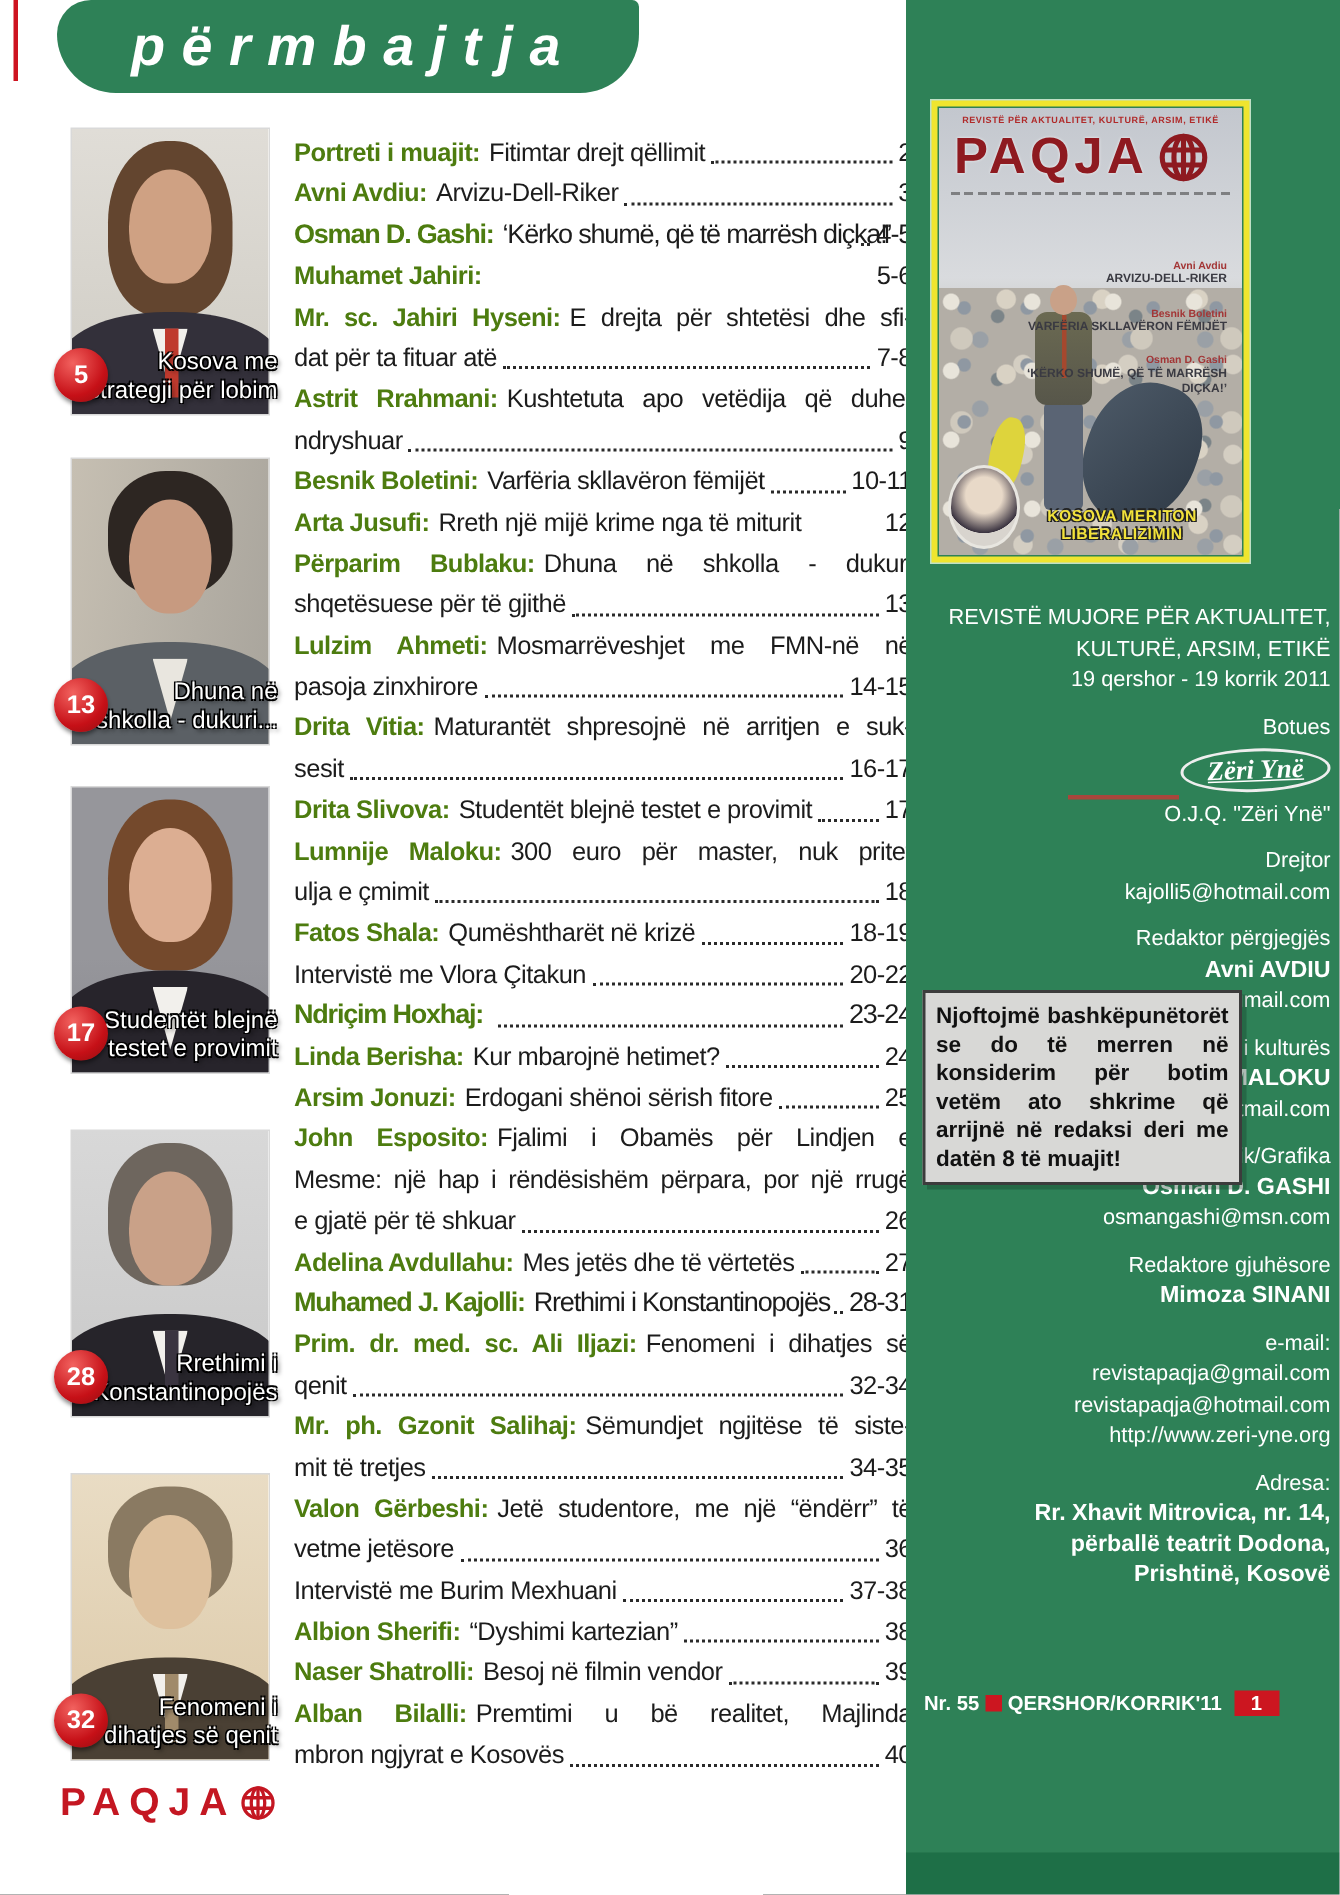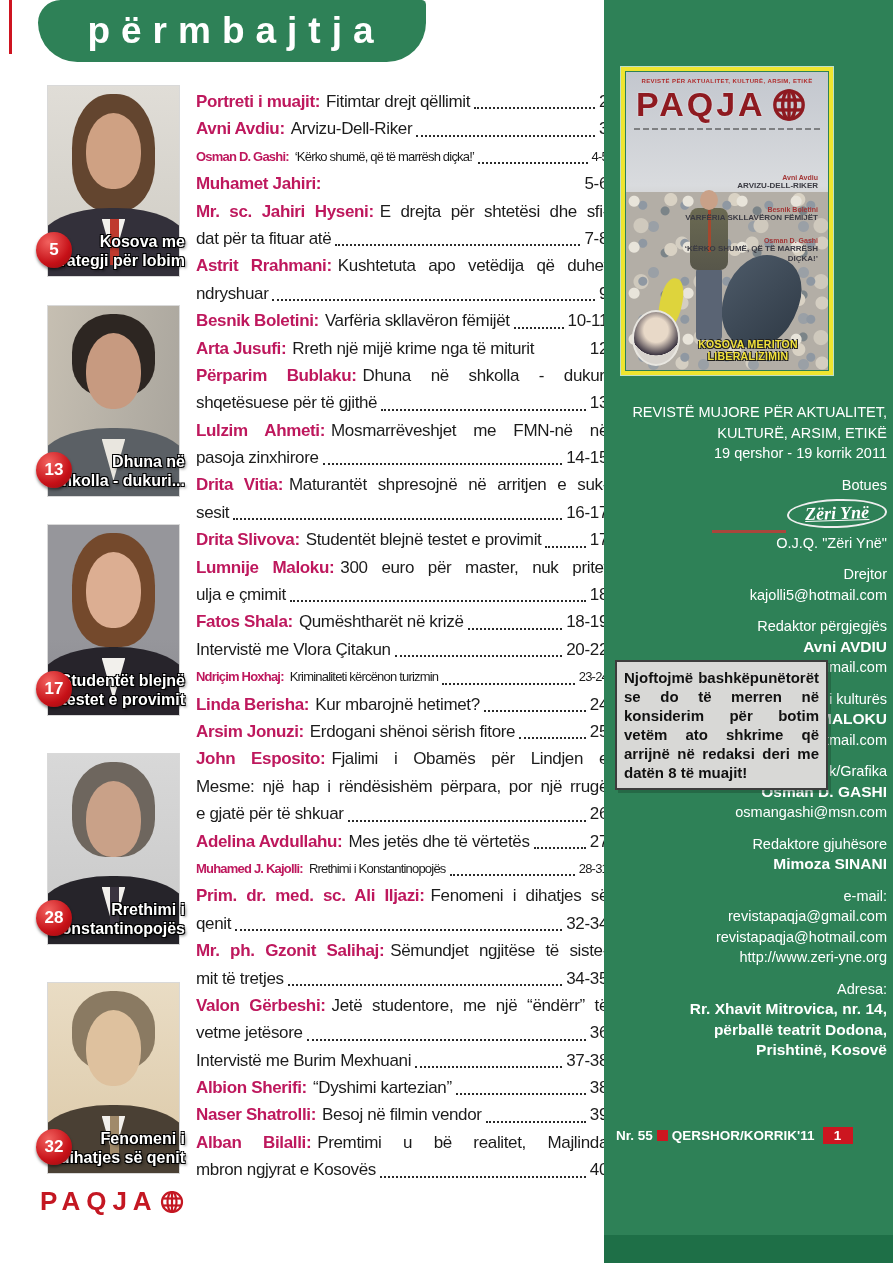--- a/index.html
+++ b/index.html
@@ -2,21 +2,21 @@
 <html><head>
 <meta charset="utf-8">
 <style>
   html,body{margin:0;padding:0;background:#777;}
   .page{position:relative;width:893px;height:1263px;margin:0 auto;background:#fff;
         font-family:"Liberation Sans",sans-serif;overflow:hidden;}
 
   
   .banner{position:absolute;left:38px;top:0;width:388px;height:62px;background:#2e8157;
           border-radius:30px 6px 52px 52px;display:flex;align-items:center;justify-content:center;}
-  .banner span{color:#fff;font-size:37px;font-weight:bold;letter-spacing:11px;padding-left:8px;}
+  .banner span{color:#fff;font-size:37px;font-weight:bold;letter-spacing:11px;padding-left:8px;font-style:italic;}
   .corner-tick{position:absolute;left:9px;top:0;width:3px;height:54px;background:#ce1420;}
 
   
   .photo{position:absolute;left:48px;width:131px;height:190px;box-shadow:0 0 0 1px rgba(0,0,0,.15);}
   .ph-bg{position:absolute;inset:0;overflow:hidden;}
   .ph-hair{position:absolute;left:18%;top:4%;width:64%;height:52%;border-radius:46% 46% 40% 40%;}
   .ph-face{position:absolute;left:29%;top:14%;width:42%;height:40%;border-radius:50% 50% 46% 46%;}
   .ph-suit{position:absolute;left:-6%;bottom:0;width:112%;height:36%;border-radius:48% 48% 0 0;}
   .ph-shirt{position:absolute;left:41%;bottom:8%;width:18%;height:22%;background:#f2f0ec;
             clip-path:polygon(0 0,100% 0,50% 100%);}
@@ -30,36 +30,36 @@
   .v3 .ph-face{background:#dcae92;} .v3 .ph-suit{background:#27242b;}
   .v4 .ph-bg{background:linear-gradient(#d8d8d8,#c8c8c8);} .v4 .ph-hair{background:#6e665e;height:50%;}
   .v4 .ph-face{background:#c9a188;} .v4 .ph-suit{background:#26242a;} .v4 .ph-tie{background:#3a3440;}
   .v5 .ph-bg{background:linear-gradient(#e9dcc4,#dcc9a8);} .v5 .ph-hair{background:#8a7a62;height:42%;}
   .v5 .ph-face{background:#dec19e;} .v5 .ph-suit{background:#4a4034;} .v5 .ph-tie{background:#a08a6a;}
   .ph-num{position:absolute;left:-12px;top:146px;width:36px;height:36px;border-radius:50%;z-index:6;
           background:radial-gradient(circle at 35% 28%,#f2625f,#c61017 62%,#8f0d10);
           color:#fff;font-weight:bold;font-size:17px;display:flex;align-items:center;justify-content:center;
           box-shadow:0 2px 3px rgba(0,0,0,.45);}
   .ph-cap{position:absolute;left:-22px;right:-6px;top:146px;z-index:5;text-align:right;
-          color:#fff;font-weight:bold;font-size:16px;line-height:19px;
+          color:#fff;font-weight:normal;font-size:16px;line-height:19px;
           text-shadow:-1px -1px 0 #000,1px -1px 0 #000,-1px 1px 0 #000,1px 1px 0 #000,2px 2px 3px rgba(0,0,0,.55);}
 
   
   .logo-row{position:absolute;left:40px;top:1186px;display:flex;align-items:center;color:#c41722;}
   .logo-row .logo-word{font-size:26px;font-weight:bold;letter-spacing:6px;}
   .logo-row svg{width:24px;height:24px;margin-left:2px;}
 
   
   .toc{position:absolute;left:196px;top:88px;width:412px;color:#1c1c1c;font-size:17px;letter-spacing:-.35px;}
   .toc-entry{margin:0;}
-  .toc-entry.tight{font-size:13px;letter-spacing:-.8px;}
+  .toc-entry.tight{font-size:18px;letter-spacing:-.8px;}
   .toc-line{height:27.4px;line-height:27.4px;white-space:nowrap;}
   .toc-line.just{text-align:justify;text-align-last:justify;white-space:normal;overflow:hidden;}
   .toc-line.last{display:flex;align-items:baseline;}
-  .toc-name{color:#be185d;font-weight:bold;margin-right:6px;}
+  .toc-name{color:#4d7c0f;font-weight:bold;margin-right:6px;}
   .toc-text{min-width:0;}
   .leader{flex:1 1 auto;min-width:6px;align-self:flex-end;margin:0 4px 6px 4px;
           border-bottom:2.6px dotted #2a2a2a;}
   .leader.nodots{border-bottom:none;}
   .toc-page{flex:0 0 auto;}
 
   
   .sidebar{position:absolute;left:604px;top:0;width:289px;height:1263px;background:#2e8157;}
   .sb-bottom-strip{position:absolute;left:0;bottom:0;width:100%;height:28px;background:#1e6f47;}
 
@@ -327,21 +327,20 @@
       <div class="toc-entry">
         <div class="toc-line last">
           <span class="toc-text">Intervistë me Vlora Çitakun</span>
           <span class="leader"></span>
           <span class="toc-page">20-22</span>
         </div>
       </div>
       <div class="toc-entry tight">
         <div class="toc-line last">
           <span class="toc-name">Ndriçim Hoxhaj:</span>
-          <span class="toc-text">Kriminaliteti kërcënon turizmin</span>
           <span class="leader"></span>
           <span class="toc-page">23-24</span>
         </div>
       </div>
       <div class="toc-entry">
         <div class="toc-line last">
           <span class="toc-name">Linda Berisha:</span>
           <span class="toc-text">Kur mbarojnë hetimet?</span>
           <span class="leader"></span>
           <span class="toc-page">24</span>

